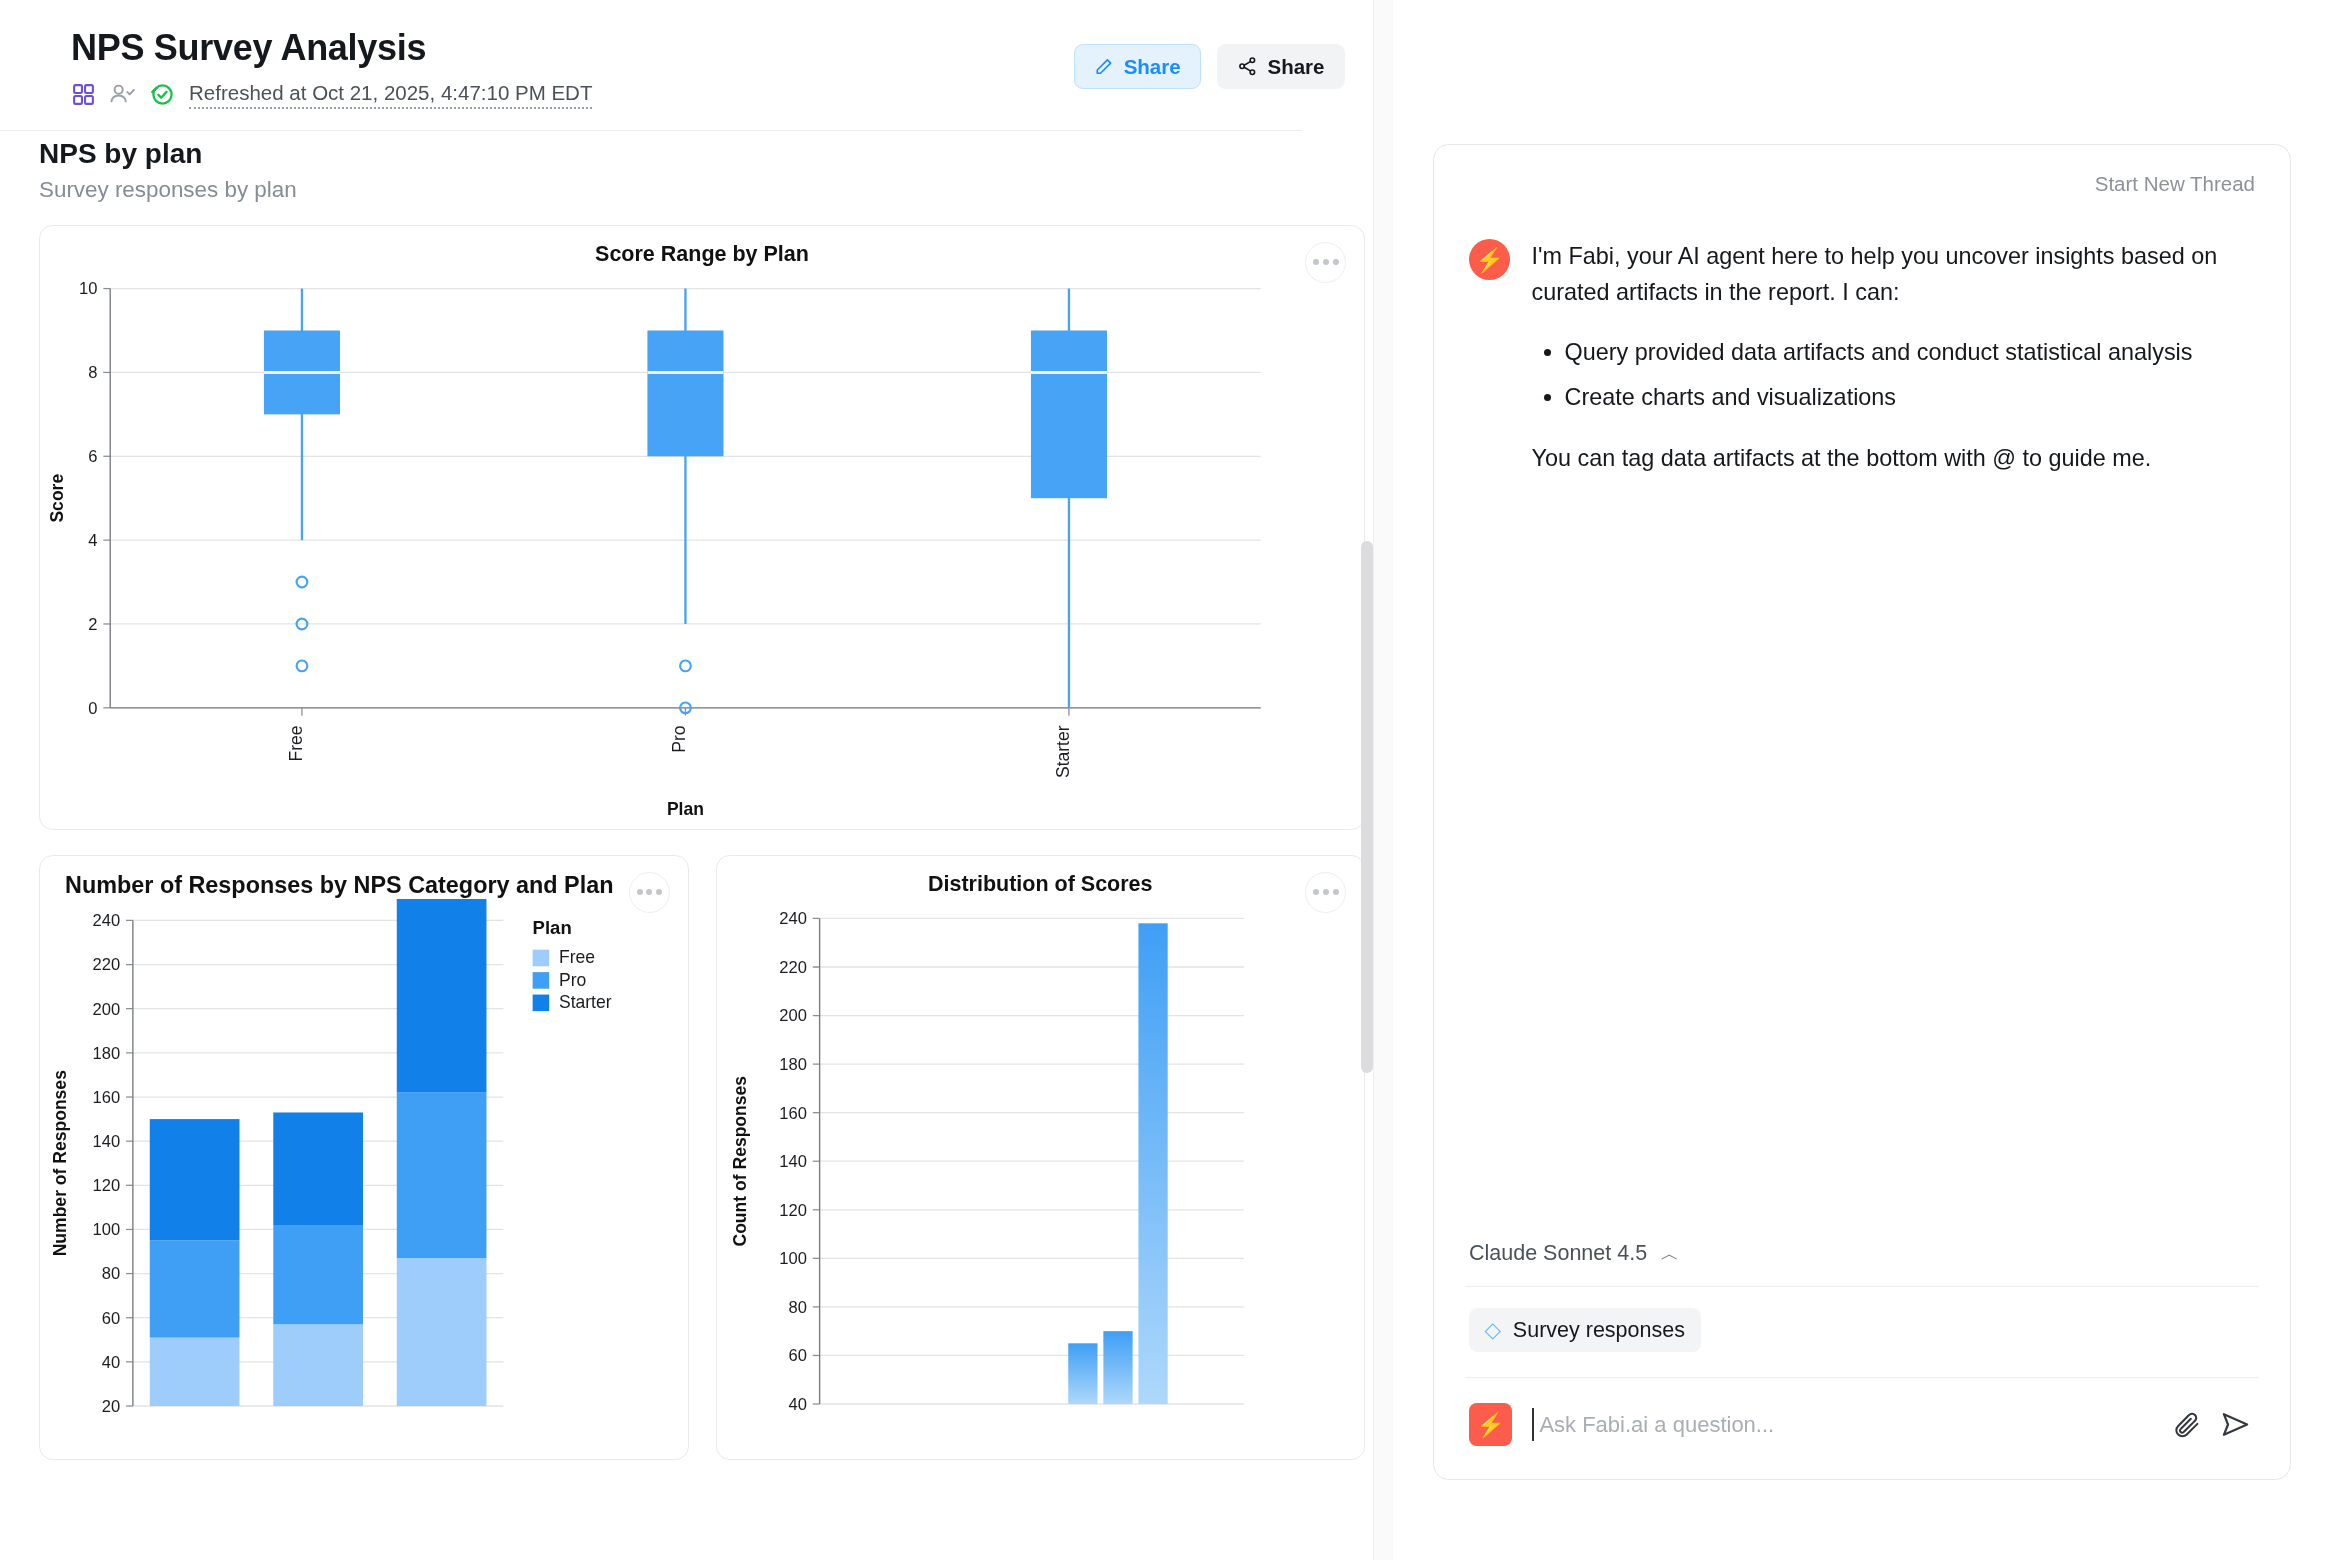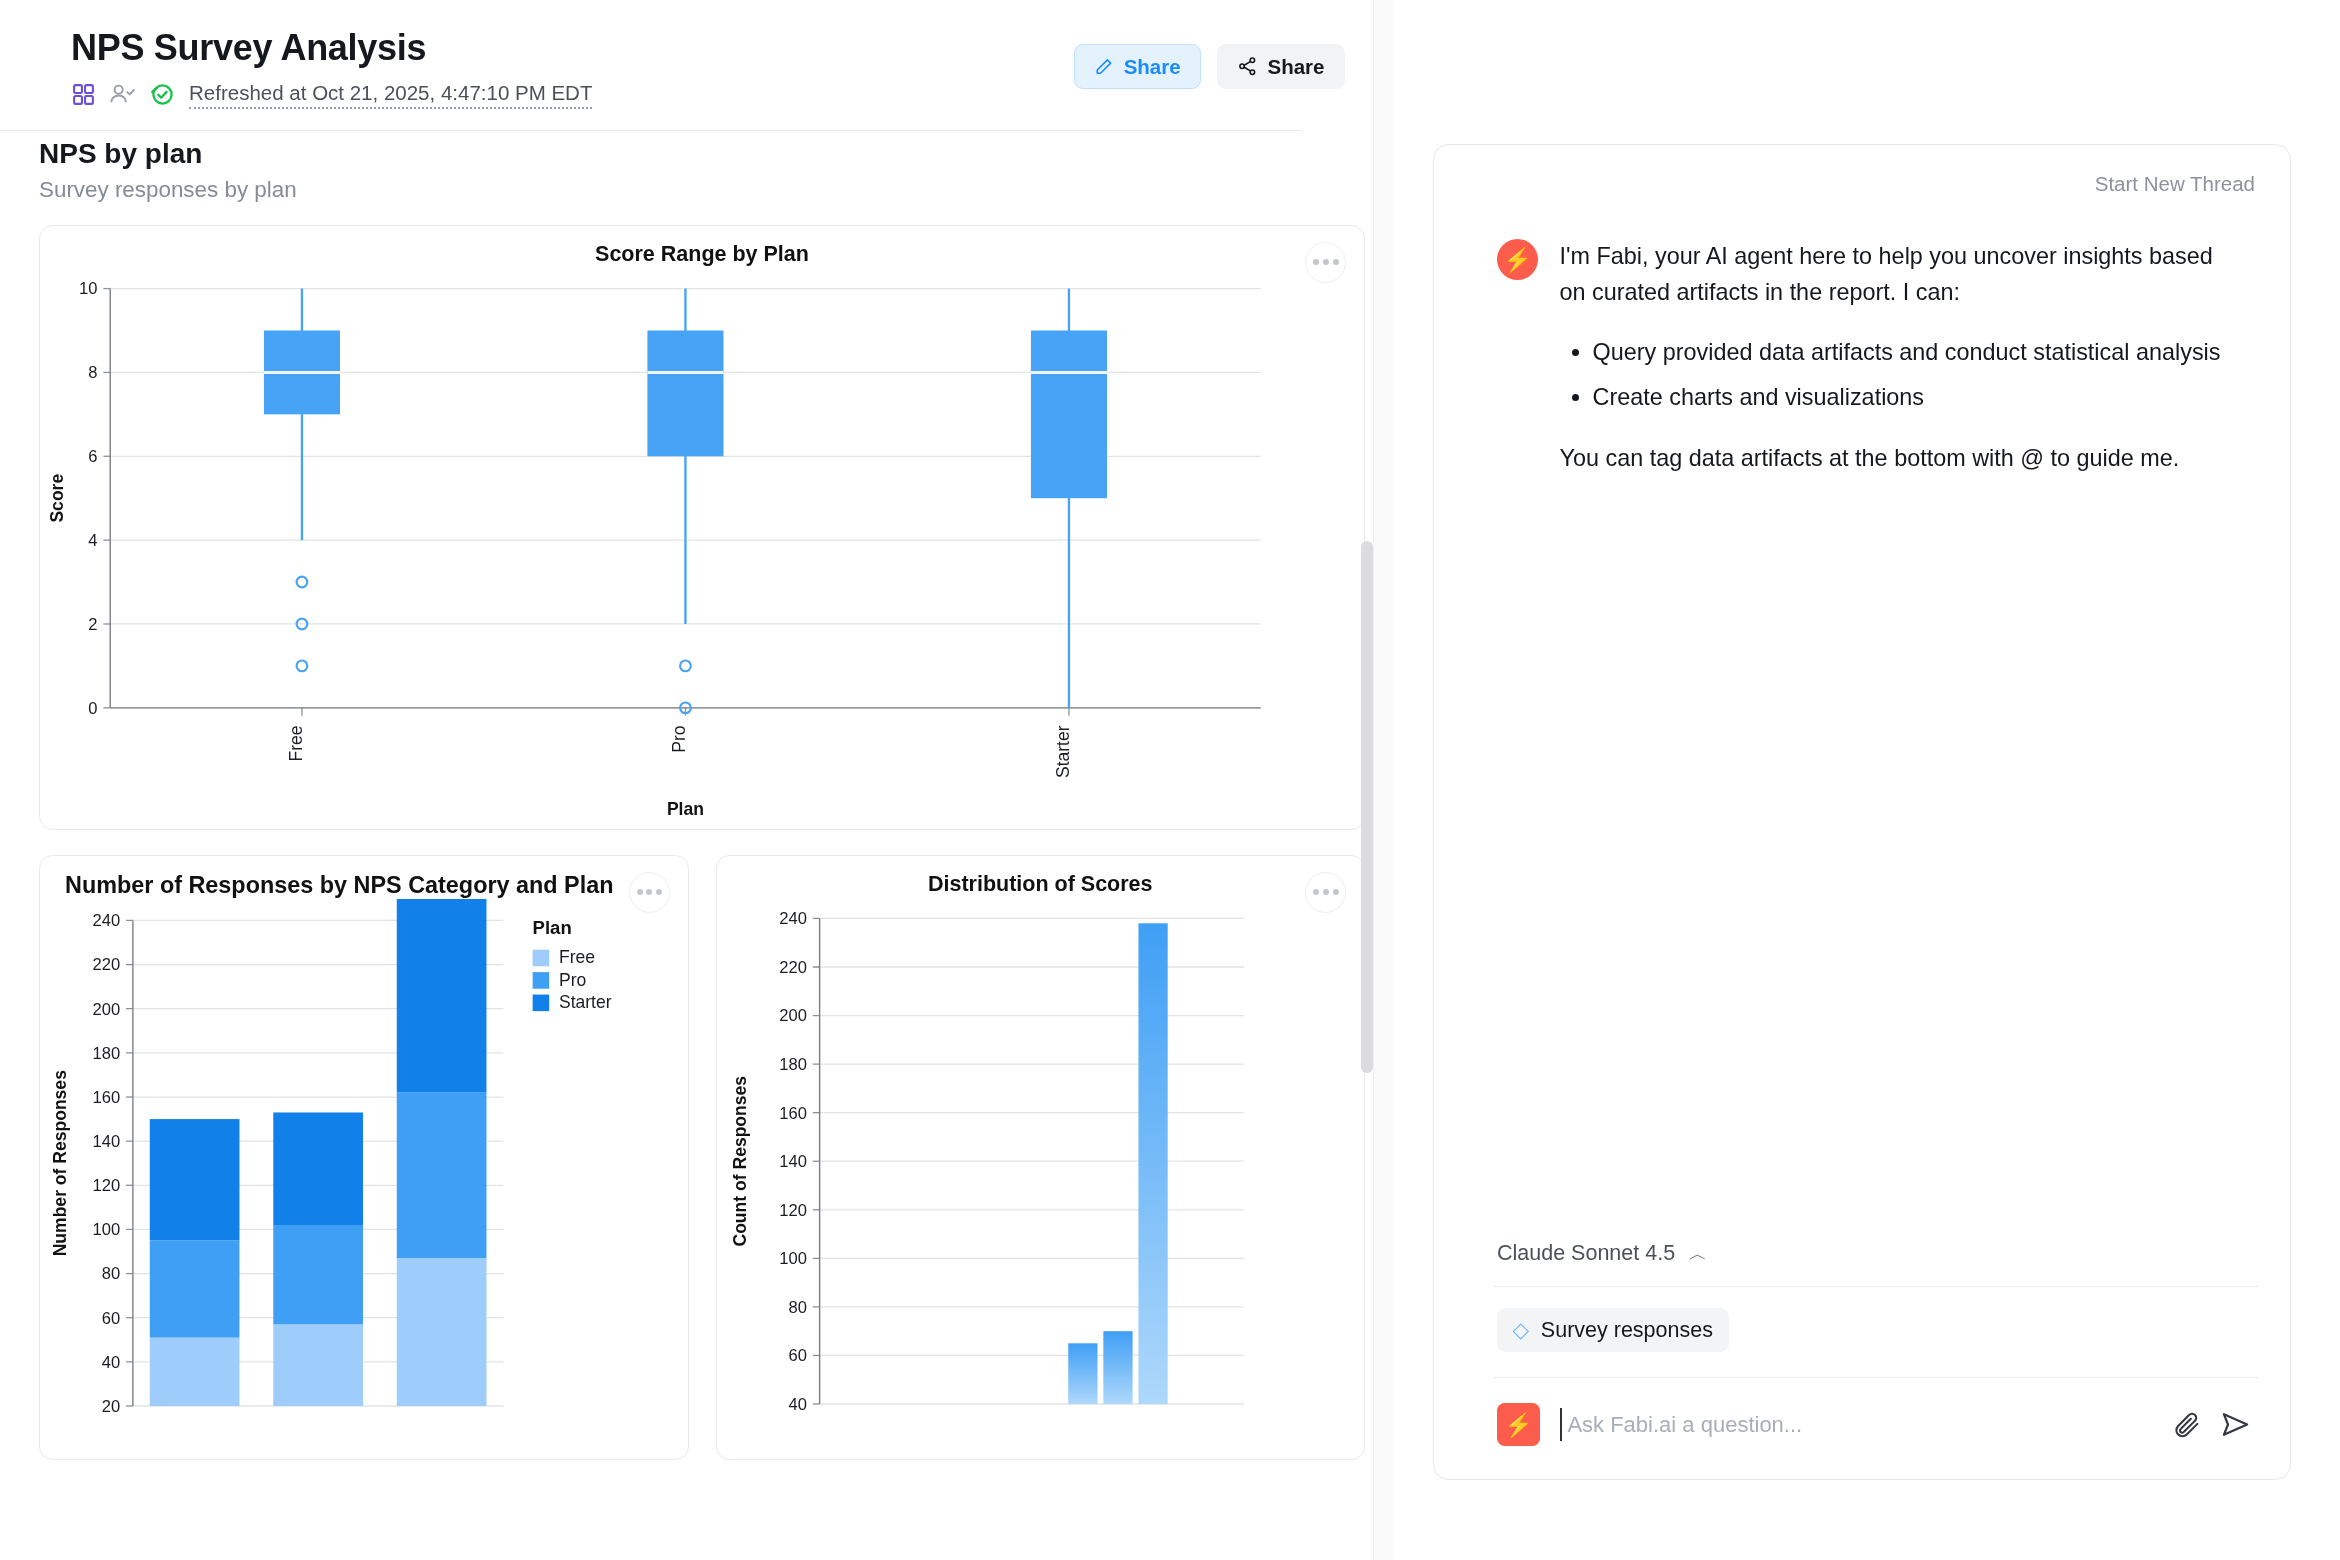--- a/index.html
+++ b/index.html
@@ -83,21 +83,21 @@
   }
   .scroll-track {
     position: absolute; top: 0; left: 1373px; width: 19.5px; height: 1560px; background: #fafafa;
     border-left: 1px solid #f0f0f1;
   }
 
   
   .chat-wrap { width: 936px; height: 1560px; padding: 144px 49px 39px 29px; }
   .chat-panel {
     width: 100%; height: 1336px; border: 1px solid #e6e7e9; border-radius: 15.6px;
-    background: #fff; position: relative; display: flex; flex-direction: column; padding-left: 28px;
+    background: #fff; position: relative; display: flex; flex-direction: column;
   }
   .start-thread {
     align-self: flex-end; margin: 27px 35px 0 0;
     font-size: 20.5px; color: #8d929a; cursor: pointer;
   }
   .msg-row { display: flex; gap: 21.5px; padding: 43px 59px 0 35px; }
   .fabi-avatar {
     flex: 0 0 auto; width: 41px; height: 41px; border-radius: 50%;
     background: #fb5c4c; display:flex; align-items:center; justify-content:center;
     color: #fff; font-size: 23.4px; font-weight: 700;

